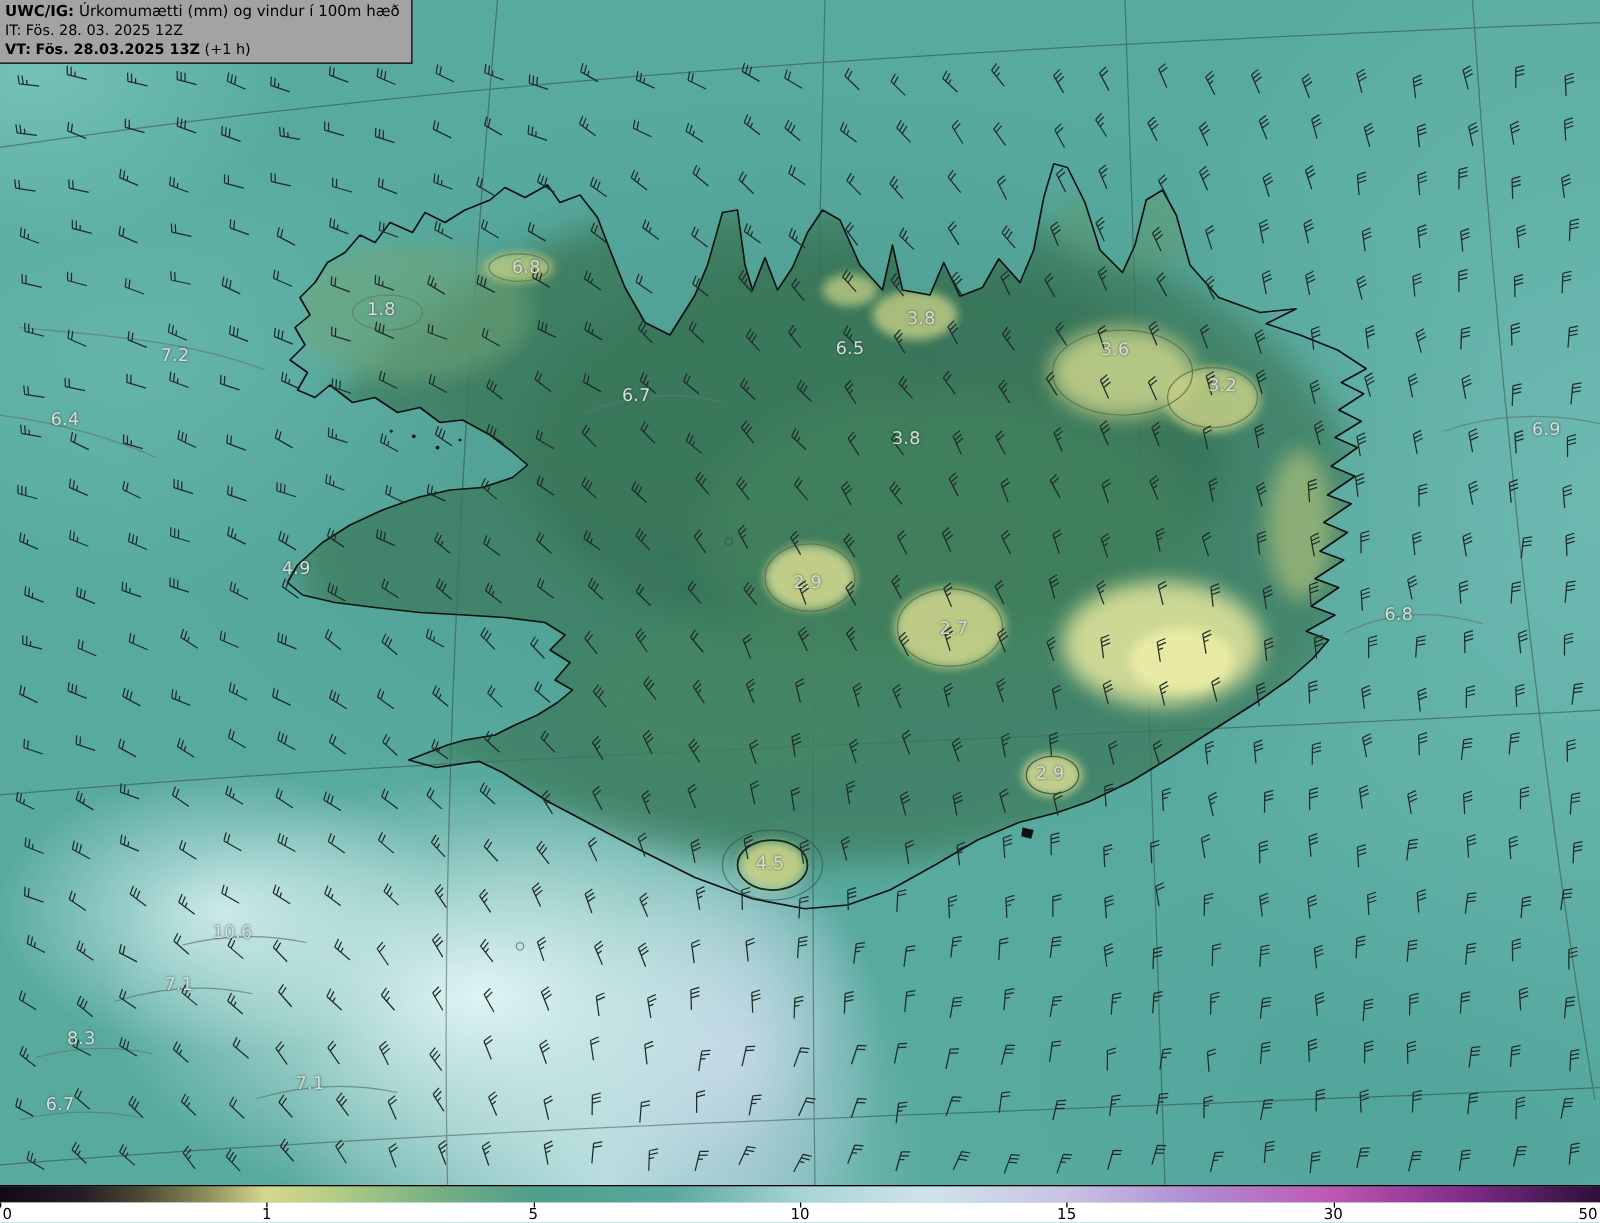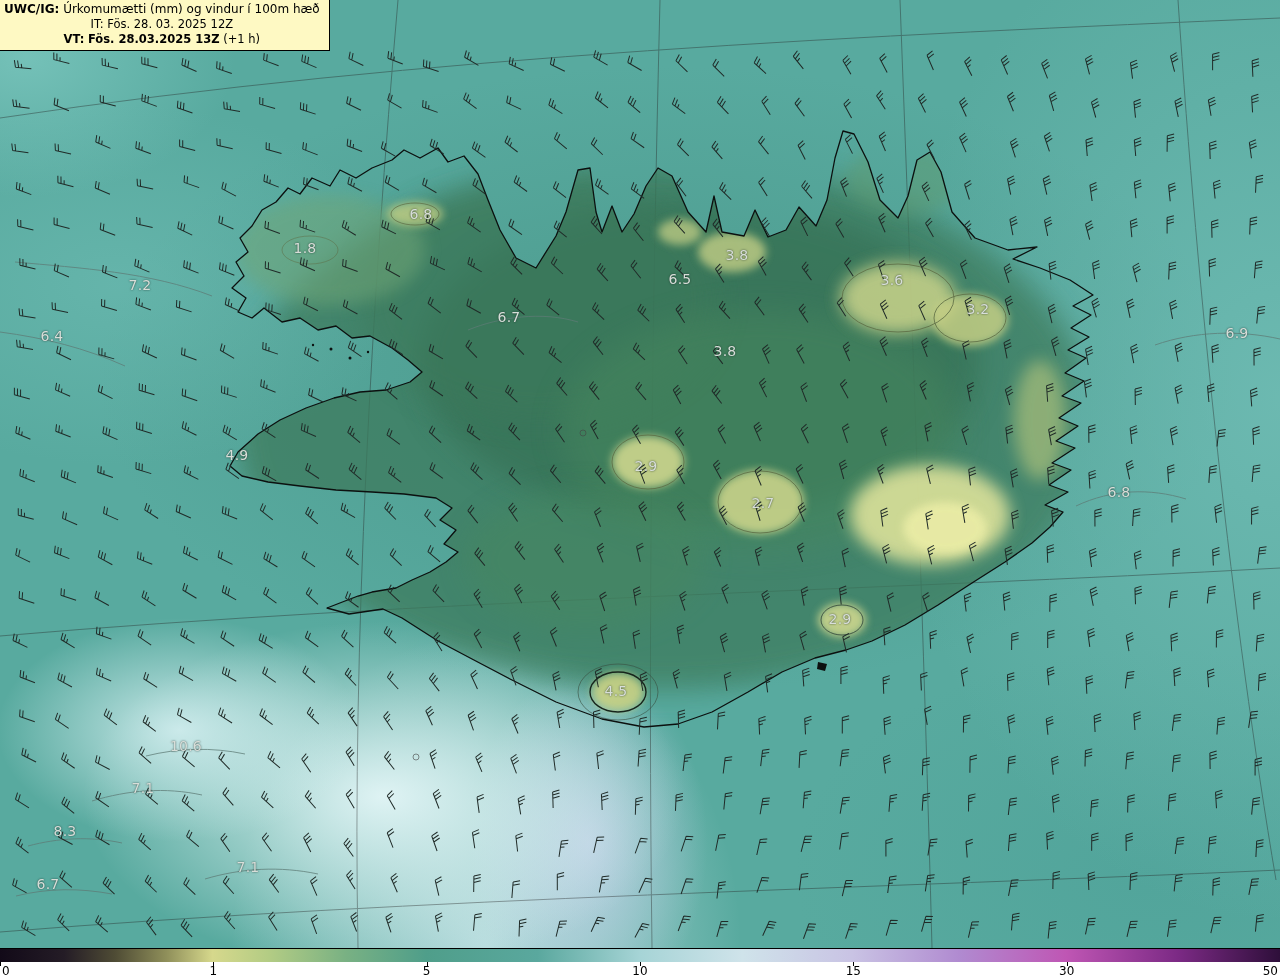--- a/index.html
+++ b/index.html
@@ -30,26 +30,26 @@
   #labels{position:absolute;left:0;top:0;width:1280px;height:948px;}
   .clabel{
     position:absolute;transform:translate(-50%,-50%);
     font-size:14px;color:var(--label-text,#d8ded9);
     text-shadow:0 0 2px rgba(25,42,36,0.85);
     letter-spacing:0.2px;white-space:nowrap;
   }
 
   
   .title-box{
-    position:absolute;left:0;top:0;z-index:6;background:#fef9c3;color:#000;
+    position:absolute;left:0;top:0;z-index:6;background:#a3a3a3;color:#000;
     border-right:1px solid #000;border-bottom:1px solid #000;
     padding:2px 9px 3px 4px;font-size:12px;line-height:1.28;min-width:260px;
   }
   .title-box .b{font-weight:bold;}
-  .tb-line{font-size:11.5px;text-align:center;}
+  .tb-line{font-size:11.5px;}
 
   
   .colorbar{position:absolute;left:0;bottom:0;width:1280px;height:30px;z-index:6;}
   .cb-grad{height:13px;border-top:1px solid #000;}
   .cb-labels{position:relative;height:17px;background:#ffffff;}
   .cb-tick-label{position:absolute;top:2px;font-size:12px;color:#000;white-space:nowrap;}
   .cb-tickmark{position:absolute;top:0;width:1px;height:4px;background:#000;}
 </style>
 </head>
 <body>
@@ -2197,21 +2197,21 @@
 
   <div id="labels">
       <span class="clabel" style="left: 421px; top: 214px;">6.8</span>
       <span class="clabel" style="left: 305px; top: 248px;">1.8</span>
       <span class="clabel" style="left: 140px; top: 285px;">7.2</span>
       <span class="clabel" style="left: 52px; top: 336px;">6.4</span>
       <span class="clabel" style="left: 680px; top: 239px; margin-top: 40px;">6.5</span>
       <span class="clabel" style="left: 737px; top: 255px;">3.8</span>
       <span class="clabel" style="left: 892px; top: 280px;">3.6</span>
       <span class="clabel" style="left: 978px; top: 309px;">3.2</span>
-      <span class="clabel" style="left: 1213px; top: 333px; padding-left: 48px;">6.9</span>
+      <span class="clabel" style="left: 1213px; top: 344px; padding-left: 48px;">6.9</span>
       <span class="clabel" style="left: 509px; top: 317px;">6.7</span>
       <span class="clabel" style="left: 725px; top: 351px;">3.8</span>
       <span class="clabel" style="left: 237px; top: 455px;">4.9</span>
       <span class="clabel" style="left: 646px; top: 466px;">2.9</span>
       <span class="clabel" style="left: 763px; top: 503px;">2.7</span>
       <span class="clabel" style="left: 1119px; top: 492px;">6.8</span>
       <span class="clabel" style="left: 840px; top: 619px;">2.9</span>
       <span class="clabel" style="left: 616px; top: 691px;">4.5</span>
       <span class="clabel" style="left: 186px; top: 746px;">10.6</span>
       <span class="clabel" style="left: 143px; top: 788px;">7.1</span>

